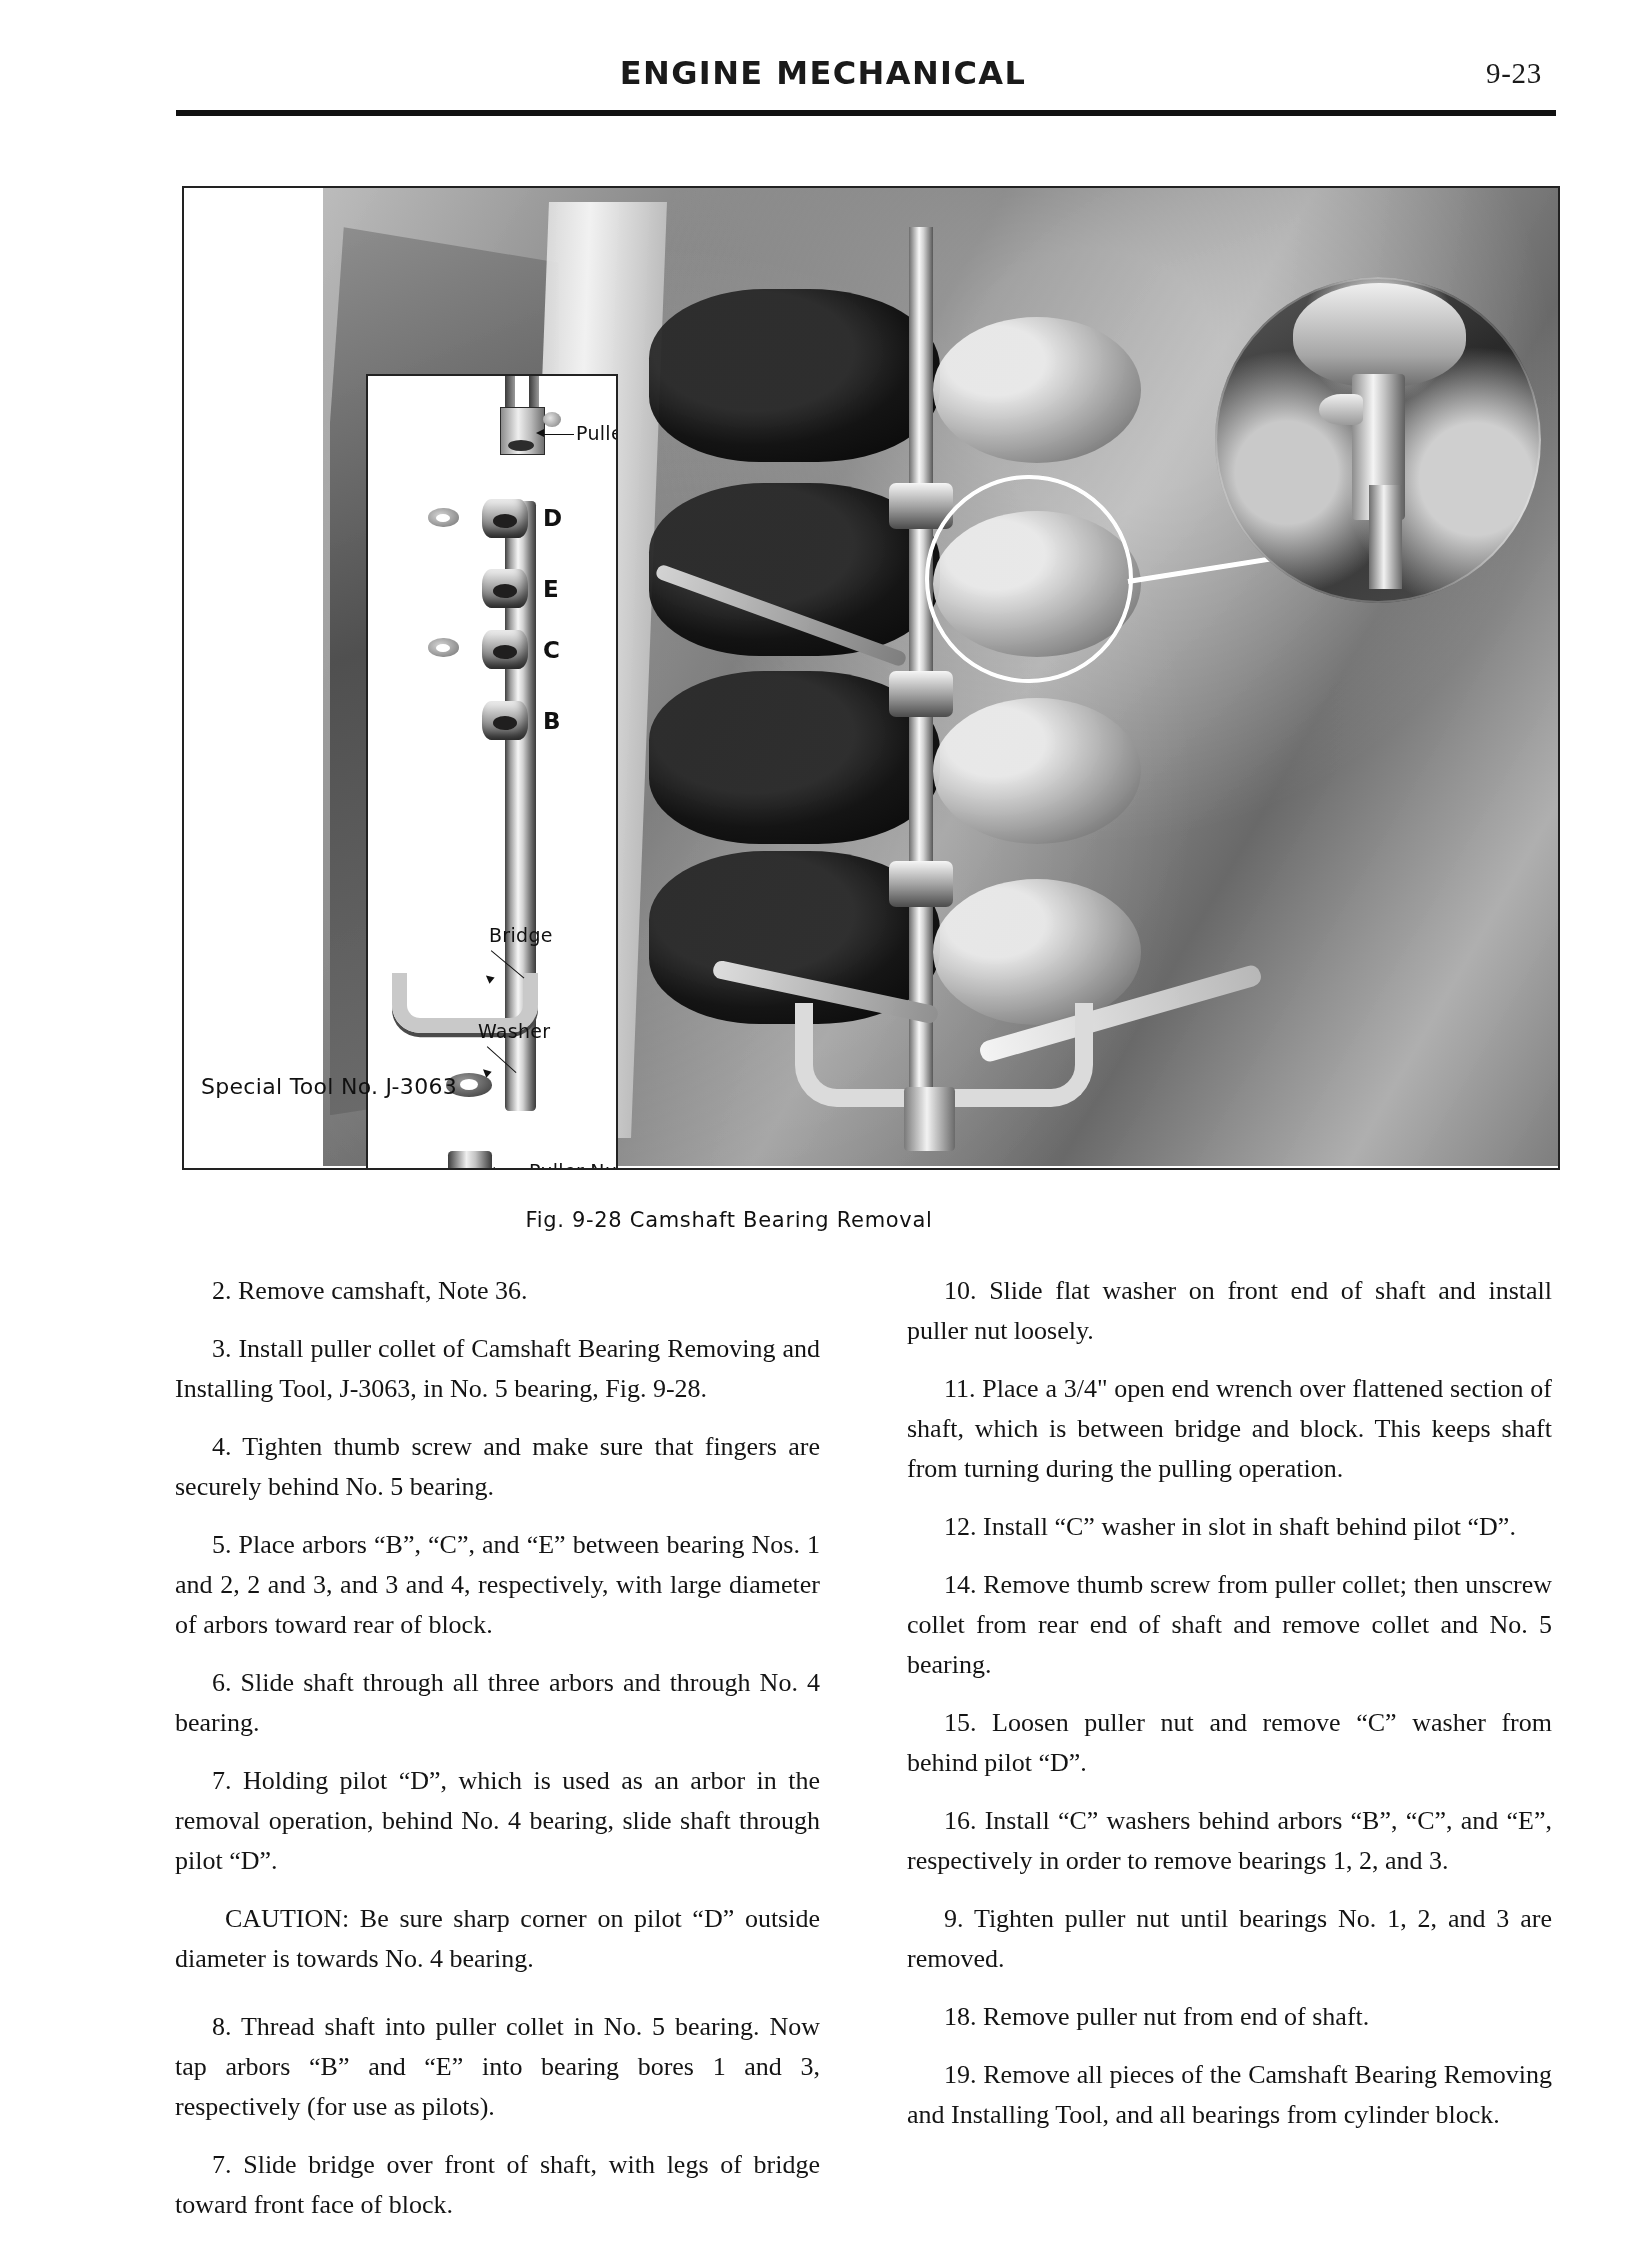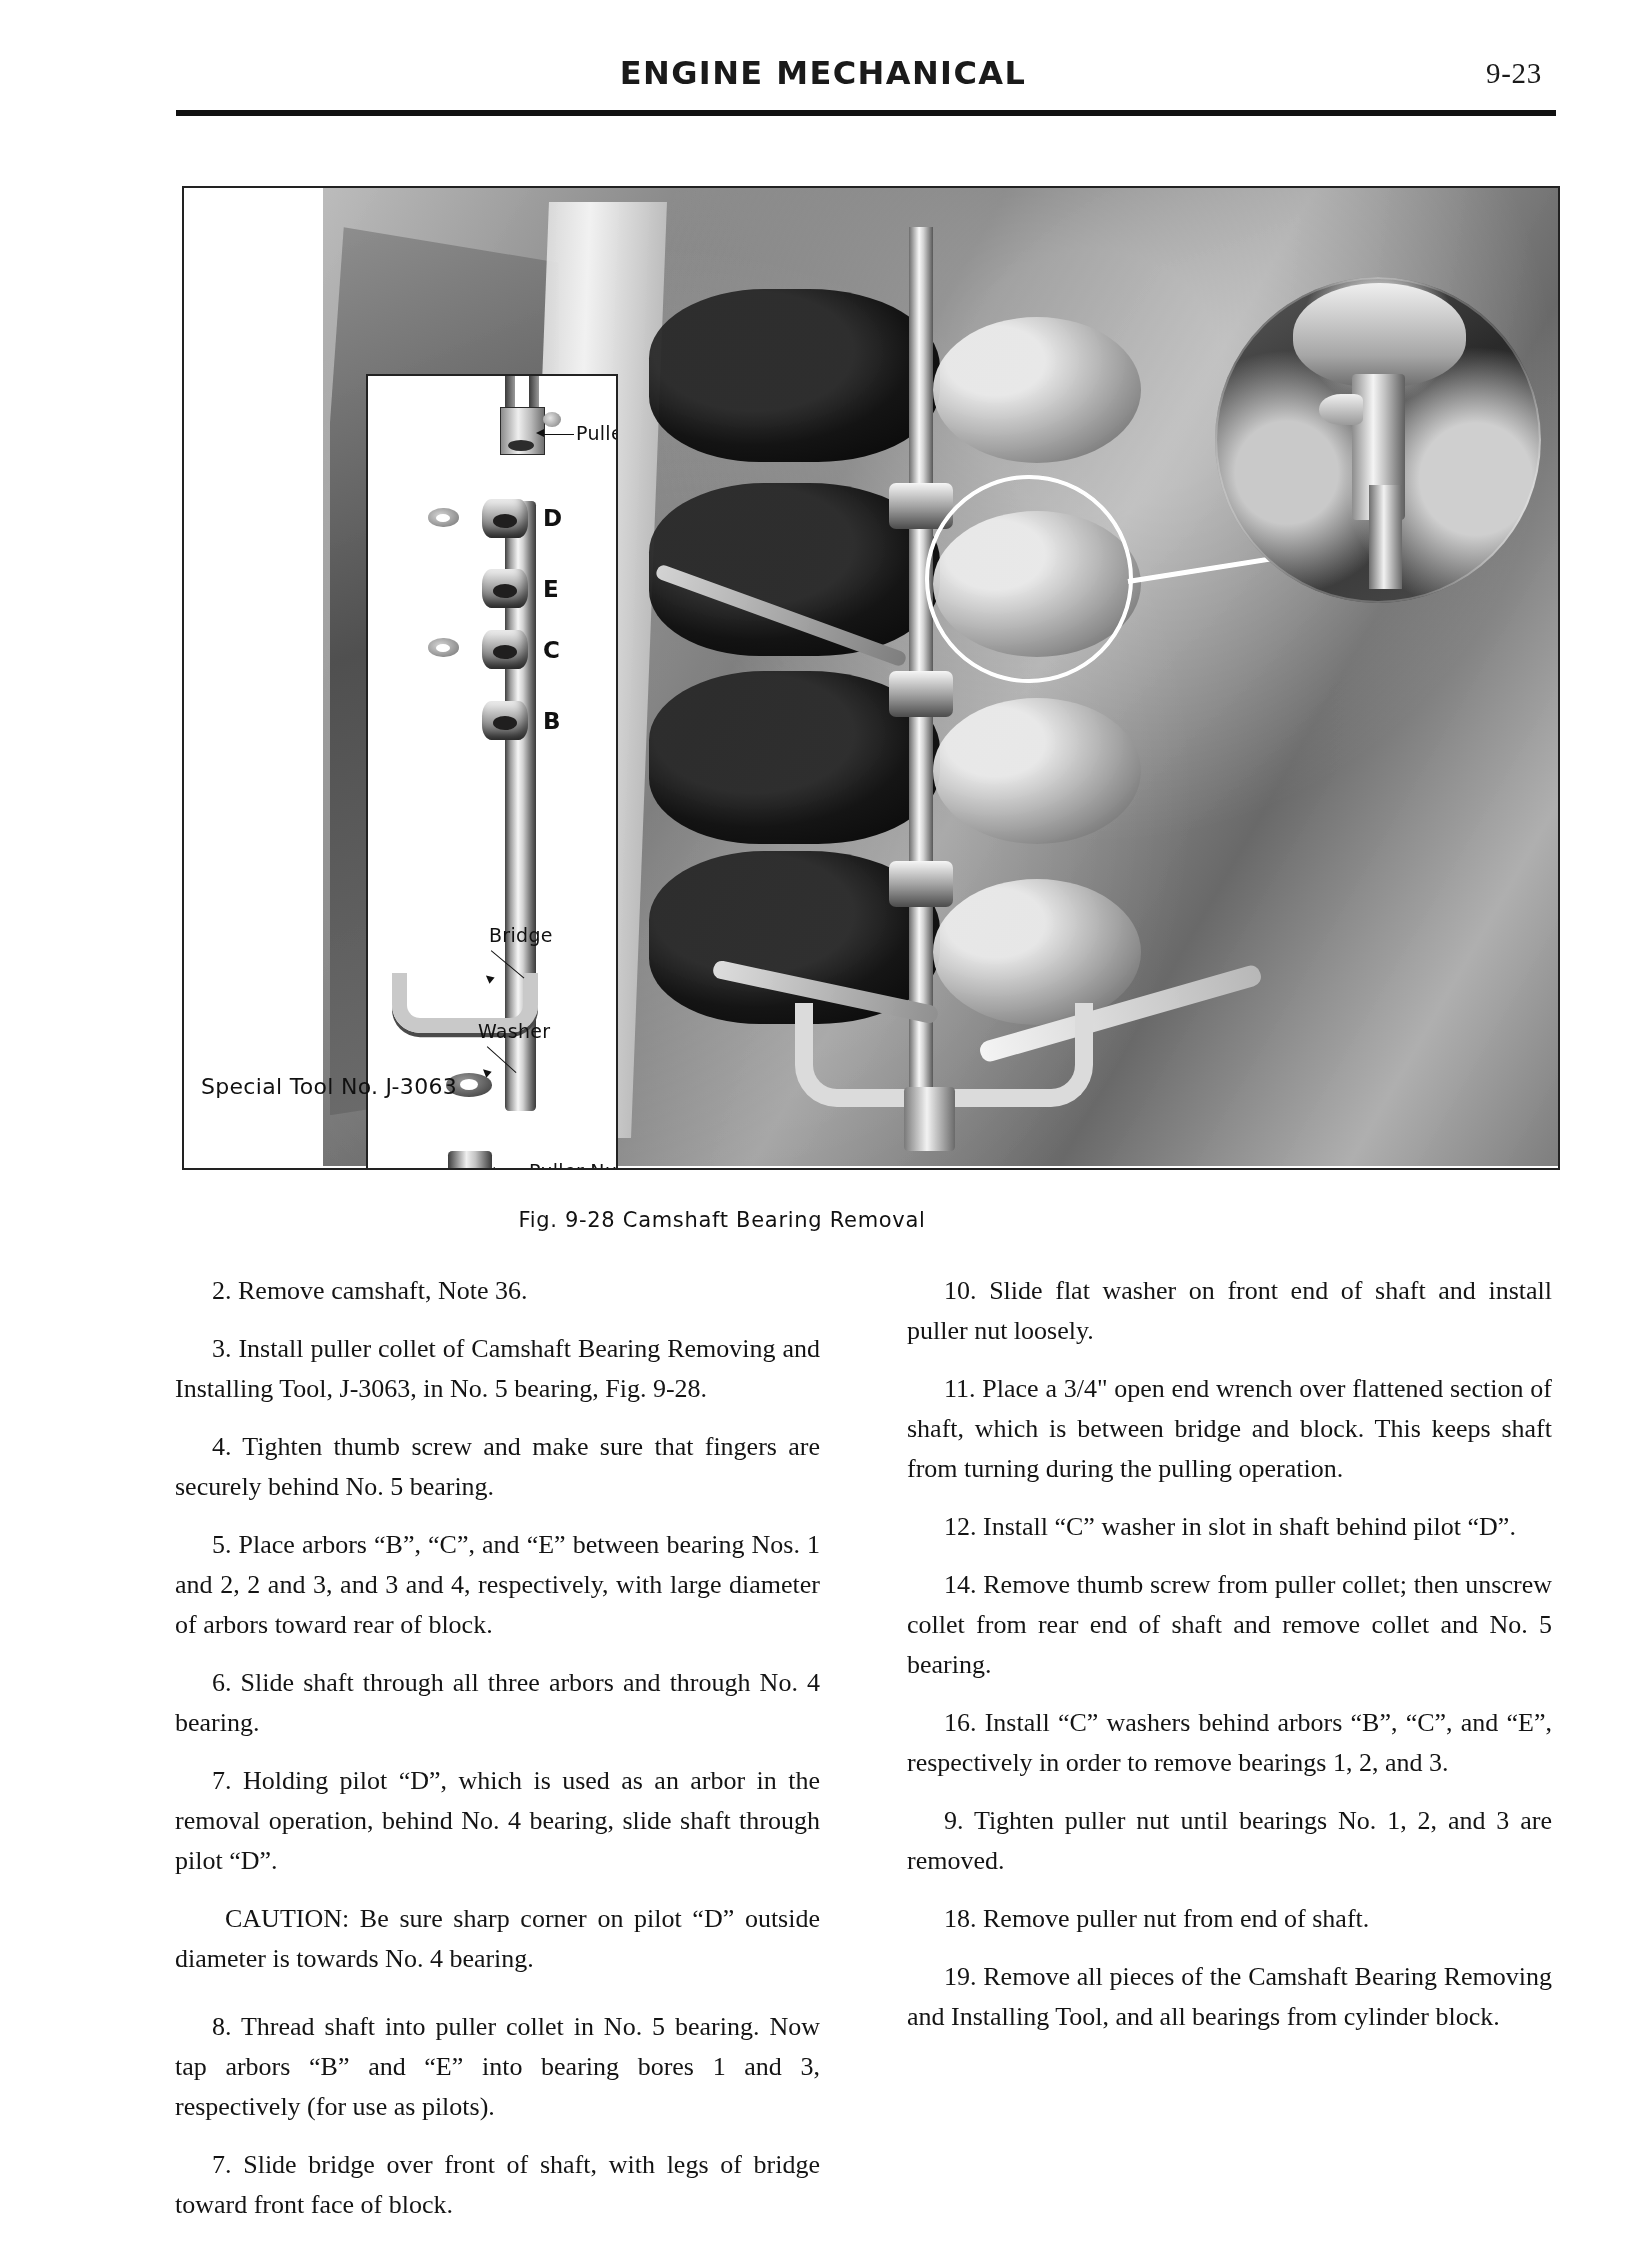--- a/index.html
+++ b/index.html
@@ -374,21 +374,21 @@
     left: 201px; top: 1074px;
     font-family: "DejaVu Sans", sans-serif;
     font-size: 22px;
     letter-spacing: 0.3px;
     color: #111;
   }
 
   
   #figure-caption {
     position: absolute;
-    left: 5px; top: 1208px;
+    left: 12px; top: 1208px;
     width: 1434px;
     text-align: center;
     font-family: "DejaVu Sans", sans-serif;
     font-size: 21px;
     letter-spacing: 0.7px;
     color: #111;
   }
 
   
   #body-columns {
@@ -530,19 +530,20 @@
     <p class="para caution">CAUTION: Be sure sharp corner on pilot “D” outside diameter is towards No. 4 bearing.</p>
     <p class="para">8. Thread shaft into puller collet in No. 5 bearing. Now tap arbors “B” and “E” into bearing bores 1 and 3, respectively (for use as pilots).</p>
     <p class="para">7. Slide bridge over front of shaft, with legs of bridge toward front face of block.</p>
   </div>
 
   <div class="column" id="col-right">
     <p class="para">10. Slide flat washer on front  end of shaft and install puller nut loosely.</p>
     <p class="para">11. Place a 3/4" open end wrench over flattened section of shaft, which is between bridge and block. This keeps shaft from turning during the pulling operation.</p>
     <p class="para">12. Install “C” washer in slot in shaft behind pilot “D”.</p>
     <p class="para">14. Remove thumb screw from puller collet; then unscrew collet from rear end of shaft and remove collet and No. 5 bearing.</p>
+    <p class="para">15. Loosen puller nut and remove “C” washer from behind pilot “D”.</p>
     <p class="para">16. Install “C” washers behind arbors “B”, “C”, and “E”, respectively in order to remove bearings 1, 2, and 3.</p>
     <p class="para">9. Tighten puller nut until bearings No. 1, 2, and 3 are removed.</p>
     <p class="para">18. Remove puller nut from end of shaft.</p>
     <p class="para">19. Remove all pieces of the Camshaft Bearing Removing and Installing Tool, and all bearings from cylinder block.</p>
   </div>
 </div>
 
 
 </body></html>

